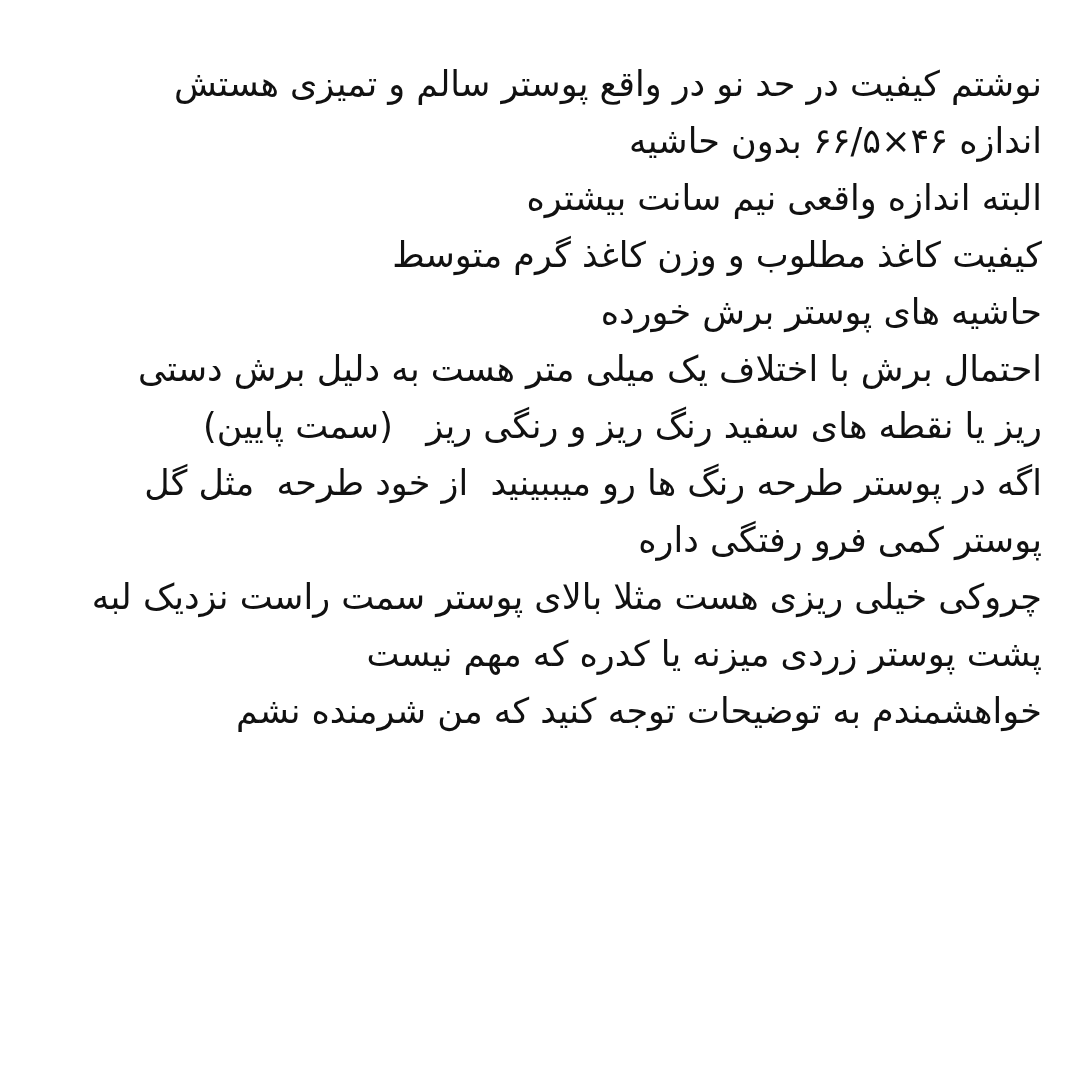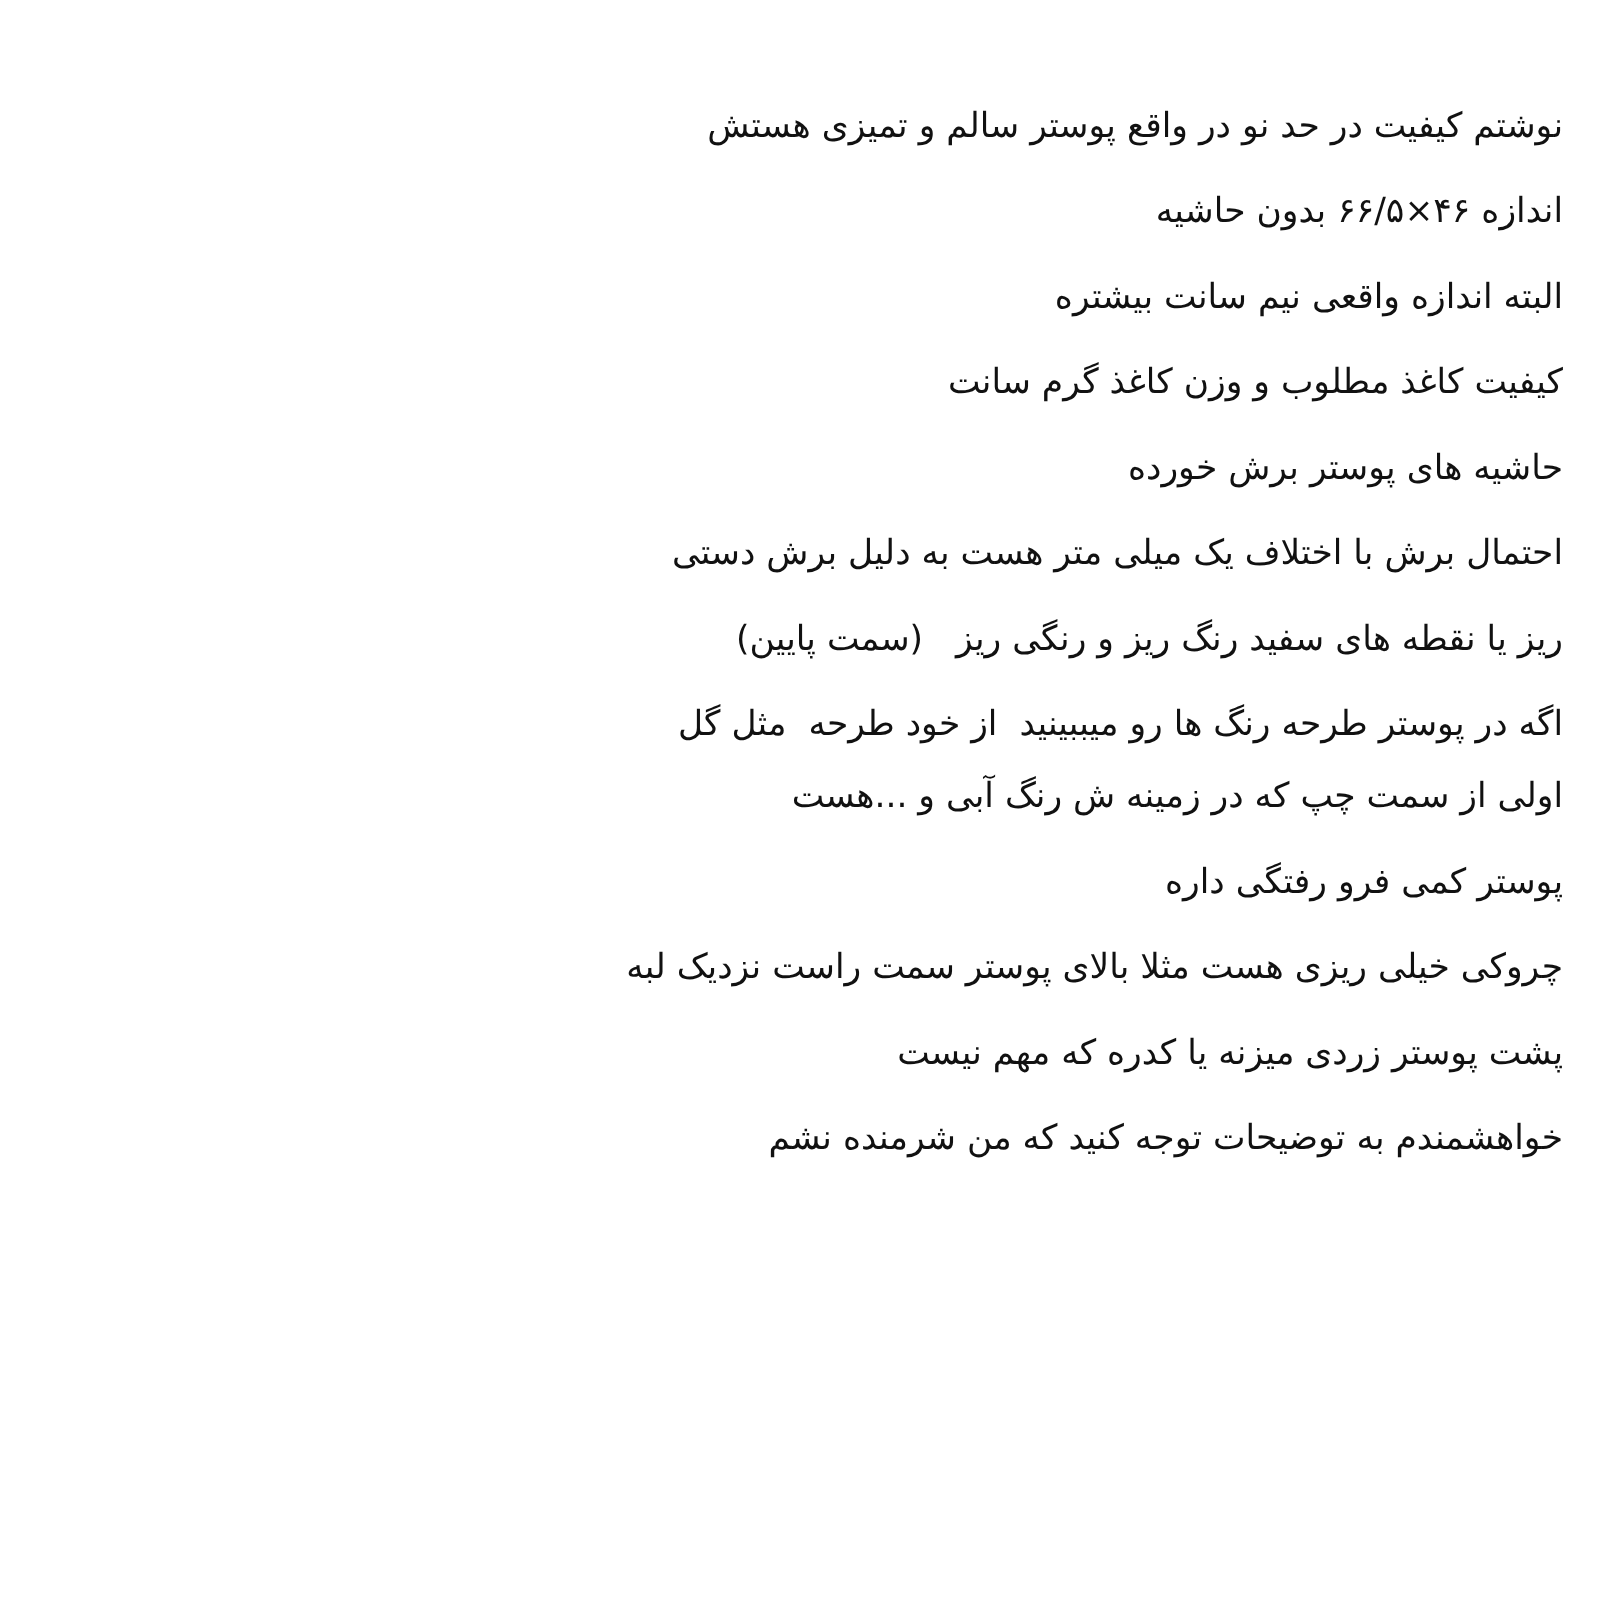--- a/index.html
+++ b/index.html
@@ -16,21 +16,21 @@
     height: 1080px;
     background: #ffffff;
     direction: rtl;
     text-align: right;
     padding: 60px 38px 0 36px;
     font-family: "DejaVu Sans", sans-serif;
     color: #111111;
   }
   .para {
     margin: 0 0 9px 0;
-    font-size: 23px;
+    font-size: 35px;
     font-weight: 500;
     line-height: 48px;
     color: #111111;
   }
   .line {
     display: block;
     white-space: pre-wrap;
     unicode-bidi: plaintext;
   }
 </style>
@@ -45,38 +45,37 @@
 
   <p class="para">
     <span class="line">اندازه ۴۶×۶۶/۵ بدون حاشیه</span>
   </p>
 
   <p class="para">
     <span class="line">البته اندازه واقعی نیم سانت بیشتره</span>
   </p>
 
   <p class="para">
-    <span class="line">کیفیت کاغذ مطلوب و وزن کاغذ گرم سانت</span>
+    <span class="line">کیفیت کاغذ مطلوب و وزن کاغذ گرم متوسط</span>
   </p>
 
   <p class="para">
     <span class="line">حاشیه های پوستر برش خورده</span>
   </p>
 
   <p class="para">
     <span class="line">احتمال برش با اختلاف یک میلی متر هست به دلیل برش دستی</span>
   </p>
 
   <p class="para">
     <span class="line">ریز یا نقطه های سفید رنگ ریز و رنگی ریز   (سمت پایین)</span>
   </p>
 
   <p class="para">
     <span class="line">اگه در پوستر طرحه رنگ ها رو میببینید  از خود طرحه  مثل گل</span>
-    <span class="line">اولی از سمت چپ که در زمینه ش رنگ آبی و ...هست</span>
   </p>
 
   <p class="para">
   </p>
 
   <p class="para">
     <span class="line">پوستر کمی فرو رفتگی داره</span>
   </p>
 
   <p class="para">

